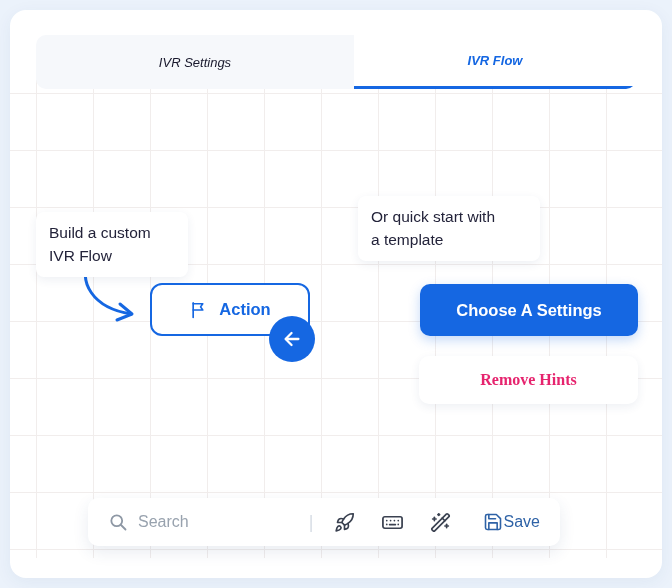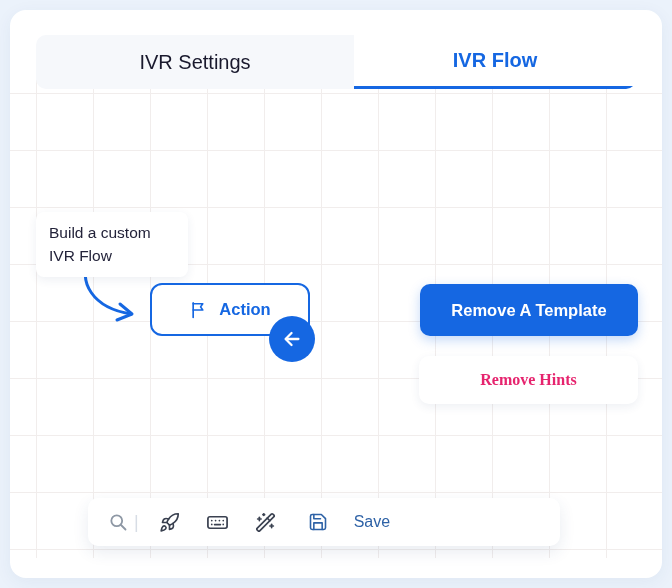--- a/index.html
+++ b/index.html
@@ -39,22 +39,23 @@
     position: absolute;
     left: 26px; top: 25px;
     width: 600px; height: 54px;
     display: flex;
     border-radius: 10px;
     overflow: hidden;
     z-index: 5;
   }
   .tab {
     display: flex; align-items: center; justify-content: center;
-    font-size: 20px;
-    cursor: pointer;
+    font-size: 13px;
+    cursor: pointer;
+    font-style: italic;
   }
   .tab-settings {
     width: 318px;
     background: #f6f8fb;
     color: #19192d;
     font-weight: 500;
   }
   .tab-flow {
     width: 282px;
     background: #ffffff;
@@ -180,21 +181,21 @@
     color: #3a4150;
   }
   .tb-icon-btn {
     background: none; border: none; padding: 0;
     color: #3a4150;
     display: flex; align-items: center;
     cursor: pointer;
   }
   .save-group {
     display: flex; align-items: center;
-    gap: 26px;
+    gap: 1px;
     margin-left: 32px;
     color: #2e62a6;
     background: none; border: none; padding: 0;
     font-size: 16px;
     font-weight: 500;
     font-family: "Liberation Sans", sans-serif;
     cursor: pointer;
   }
   svg { display: block; }
 </style>
@@ -209,20 +210,24 @@
     <div class="tabbar">
       <div class="tab tab-settings">IVR Settings</div>
       <div class="tab tab-flow">IVR Flow</div>
     </div>
 
     <div class="hint hint-build">
       <span>Build a custom</span>
       <span>IVR Flow</span>
     </div>
 
+    <div class="hint hint-quick">
+      <span>Or quick start with</span>
+      <span>a template</span>
+    </div>
 
     <svg class="curve-arrow" width="85" height="78" viewBox="0 0 85 78" fill="none">
       <path d="M22 4 C 9 28, 25 54, 63 60" stroke="#1567e2" stroke-width="3" fill="none" stroke-linecap="round"></path>
       <path d="M52 50 L64 60 L49 66" stroke="#1567e2" stroke-width="3" fill="none" stroke-linecap="round" stroke-linejoin="round"></path>
     </svg>
 
     <div class="action-btn">
       <span>
         <svg width="20" height="20" viewBox="0 0 24 24" fill="none" stroke="currentColor" stroke-width="2" stroke-linecap="round" stroke-linejoin="round">
           <path d="M5 21V3.5"></path>
@@ -234,31 +239,32 @@
 
     <button class="circle-btn">
       <span>
         <svg width="22" height="22" viewBox="0 0 24 24" fill="none" stroke="#ffffff" stroke-width="2.5" stroke-linecap="round" stroke-linejoin="round">
           <path d="M19 12H5.5"></path>
           <path d="M11.5 5.5 5 12l6.5 6.5"></path>
         </svg>
       </span>
     </button>
 
-    <button class="template-btn">Remove A Template</button>
+    <button class="template-btn">Choose A Settings</button>
 
     <button class="remove-btn">Remove Hints</button>
 
     <div class="toolbar">
       <span class="search-ic">
         <svg width="20" height="20" viewBox="0 0 24 24" fill="none" stroke="currentColor" stroke-width="2.2" stroke-linecap="round">
           <circle cx="10.5" cy="10.5" r="6.5"></circle>
           <path d="M15.6 15.6 21 21"></path>
         </svg>
       </span>
+      <input type="text" placeholder="Search" style="">
       <span class="tb-divider">|</span>
 
       <div class="tb-icons">
         <button class="tb-icon-btn">
           <span>
             <svg width="21" height="21" viewBox="0 0 24 24" fill="none" stroke="currentColor" stroke-width="1.9" stroke-linecap="round" stroke-linejoin="round">
               <path d="M4.5 16.5c-1.5 1.26-2 5-2 5s3.74-.5 5-2c.71-.84.7-2.13-.09-2.91a2.18 2.18 0 0 0-2.91-.09z"></path>
               <path d="m12 15-3-3a22 22 0 0 1 2-3.95A12.88 12.88 0 0 1 22 2c0 2.72-.78 7.5-6 11a22.35 22.35 0 0 1-4 2z"></path>
               <path d="M9 12H4s.55-3.03 2-4c1.62-1.08 5 0 5 0"></path>
               <path d="M12 15v5s3.03-.55 4-2c1.08-1.62 0-5 0-5"></path>

